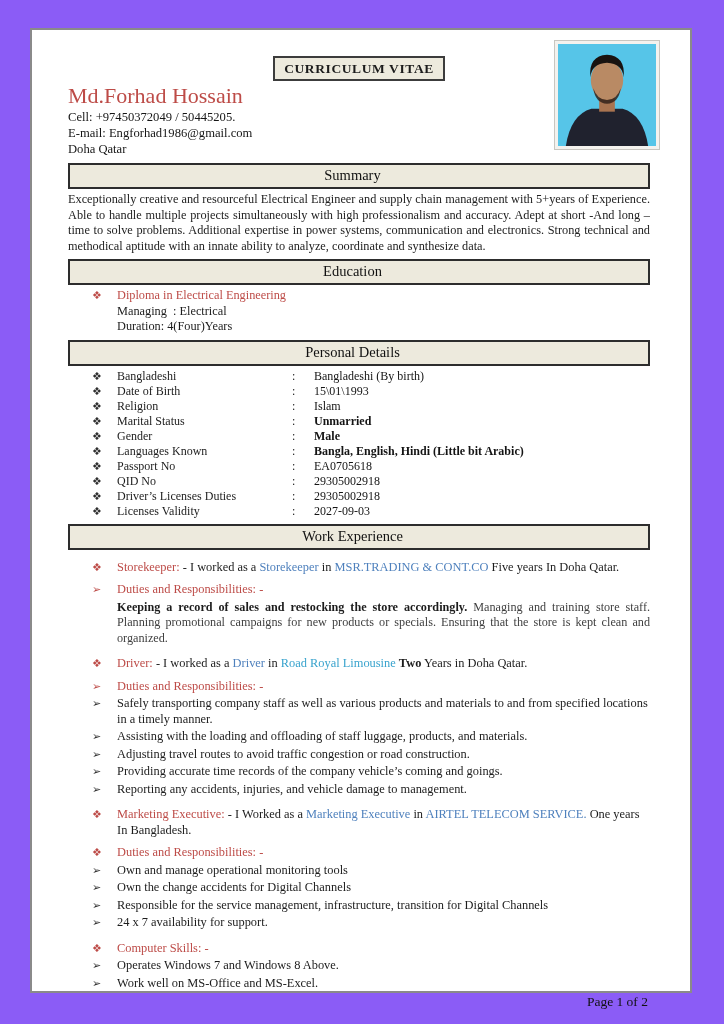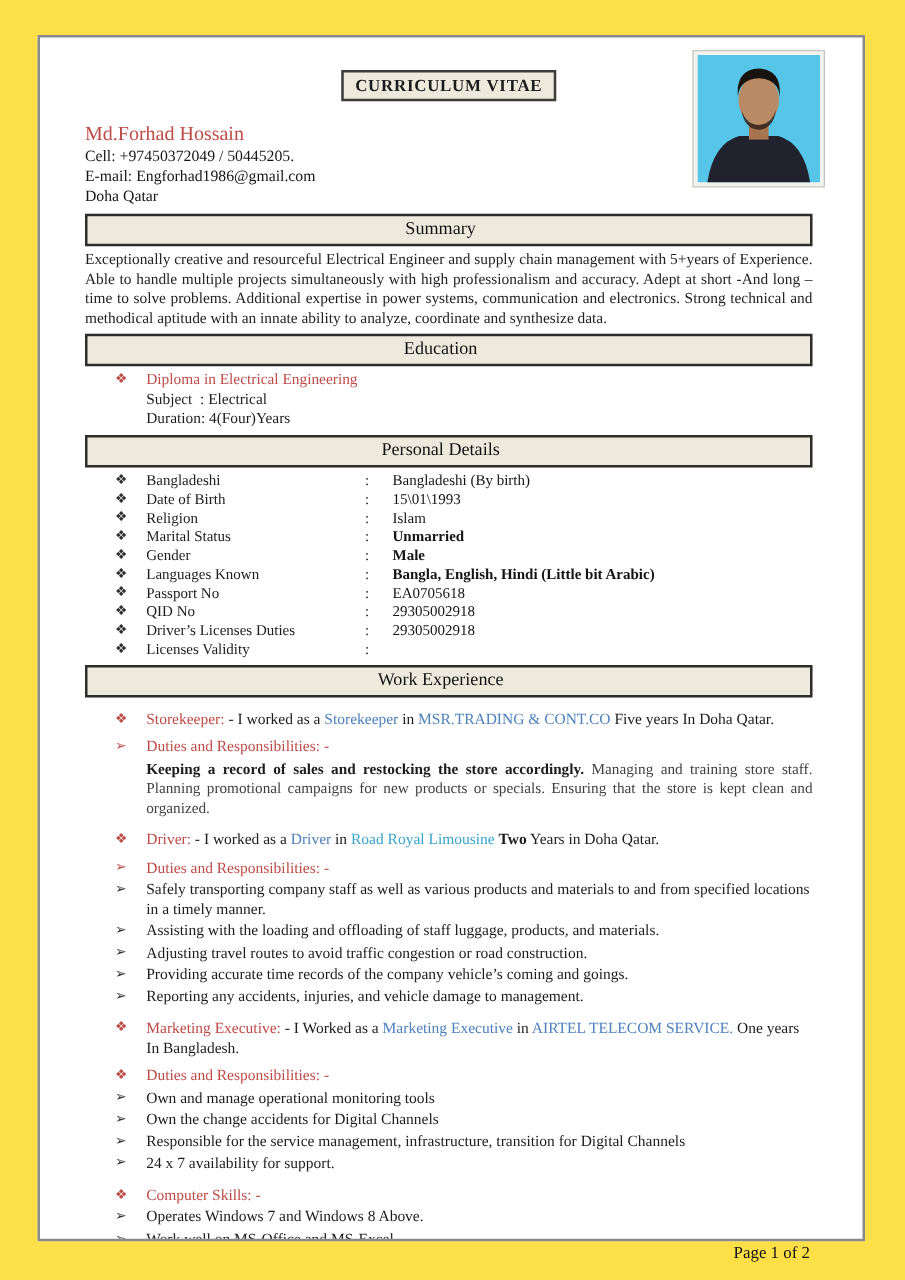--- a/index.html
+++ b/index.html
@@ -2,33 +2,33 @@
 <html style="--red: #bd4b47; --blue: #4f81bd; --lightblue: #38a3cd; --bar_bg: #edeadd; --page_border: #8a8a8a; --photo_bg: #56c5e8;"><head>
 <meta charset="utf-8">
 <style>
   * { margin:0; padding:0; box-sizing:border-box; }
   html,body { background:#ffffff; }
   body {
     width:724px; height:1024px;
     font-family:"Liberation Serif","DejaVu Serif",serif;
     color:#1c1c1c;
   }
-  .canvas { position:relative; width:724px; height:1024px; background:#fde047; overflow:hidden; }
+  .canvas { position:relative; width:724px; height:1024px; background:#8b5cf6; overflow:hidden; }
   .page {
     position:absolute; left:30px; top:28px; width:662px; height:965px;
     background:#ffffff; border:2px solid var(--page_border,#8a8a8a);
     padding:24px 40px 0 36px; overflow:hidden;
   }
   .cv-box {
     width:172px; margin:2px auto 0 auto;
     border:2px solid #3c3c3c; background:var(--bar_bg,#edeadd);
     text-align:center; font-weight:bold; font-size:13.5px;
     letter-spacing:.6px; padding:3px 0 2px 0;
   }
-  .name { margin-top:18px; font-size:16px; color:var(--red,#bd4b47); }
+  .name { margin-top:2px; font-size:22px; color:var(--red,#bd4b47); }
   .contact { font-size:12.6px; line-height:16px; color:#151515; }
   .bar {
     border:2px solid #2d2d2d; background:var(--bar_bg,#edeadd);
     text-align:center; font-size:14.5px; padding:2px 13px 3px 0; color:#111;
   }
   .bar.m1 { margin-top:6px; }
   .bar.m2 { margin-top:5px; }
   .summary-text {
     margin-top:3px; font-size:12.3px; line-height:15.5px;
     text-align:justify; color:#222;
@@ -92,21 +92,21 @@
 
     <div class="bar m1">Summary</div>
     <div class="summary-text">Exceptionally creative and resourceful Electrical Engineer and supply chain management with 5+years of Experience. Able to handle multiple projects simultaneously with high professionalism and accuracy. Adept at short -And long – time to solve problems. Additional expertise in power systems, communication and electronics. Strong technical and methodical aptitude with an innate ability to analyze, coordinate and synthesize data.</div>
 
     <div class="bar m2">Education</div>
     <div class="edu">
       <div class="edu-degree">
         <span class="bul red">❖</span>
         <span>Diploma in Electrical Engineering</span>
       </div>
-      <div class="edu-line">Subject  : Electrical</div>
+      <div class="edu-line">Managing  : Electrical</div>
       <div class="edu-line">Duration: 4(Four)Years</div>
     </div>
 
     <div class="bar m2">Personal Details</div>
     <div class="p-rows">
         <div class="p-row">
           <span class="bul dark">❖</span>
           <span class="p-label">Bangladeshi</span>
           <span class="p-colon">:</span>
           <span class="p-value">Bangladeshi (By birth)</span>
@@ -156,20 +156,21 @@
         <div class="p-row">
           <span class="bul dark">❖</span>
           <span class="p-label">Driver’s Licenses Duties</span>
           <span class="p-colon">:</span>
           <span class="p-value">29305002918</span>
         </div>
         <div class="p-row">
           <span class="bul dark">❖</span>
           <span class="p-label">Licenses Validity</span>
           <span class="p-colon">:</span>
+          <span class="p-value">2027-09-03</span>
         </div>
       </div>
 
     <div class="bar m2">Work Experience</div>
     <div class="w-entries">
         <div class="w-line title">
           <span class="bul red">❖</span>
           <span class="w-text"><span class="red">Storekeeper:</span><span class=""> - I worked as a </span><span class="blue">Storekeeper</span><span class=""> in </span><span class="blue">MSR.TRADING &amp; CONT.CO</span><span class=""> Five years In Doha Qatar.</span></span>
         </div>
         <div class="w-line duties">

